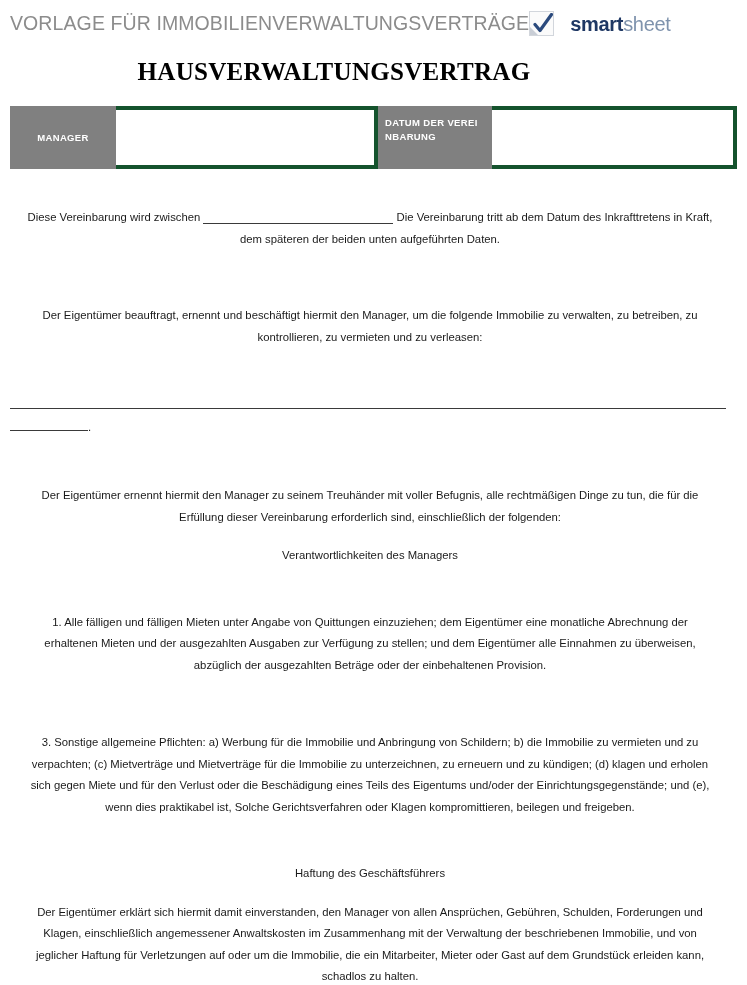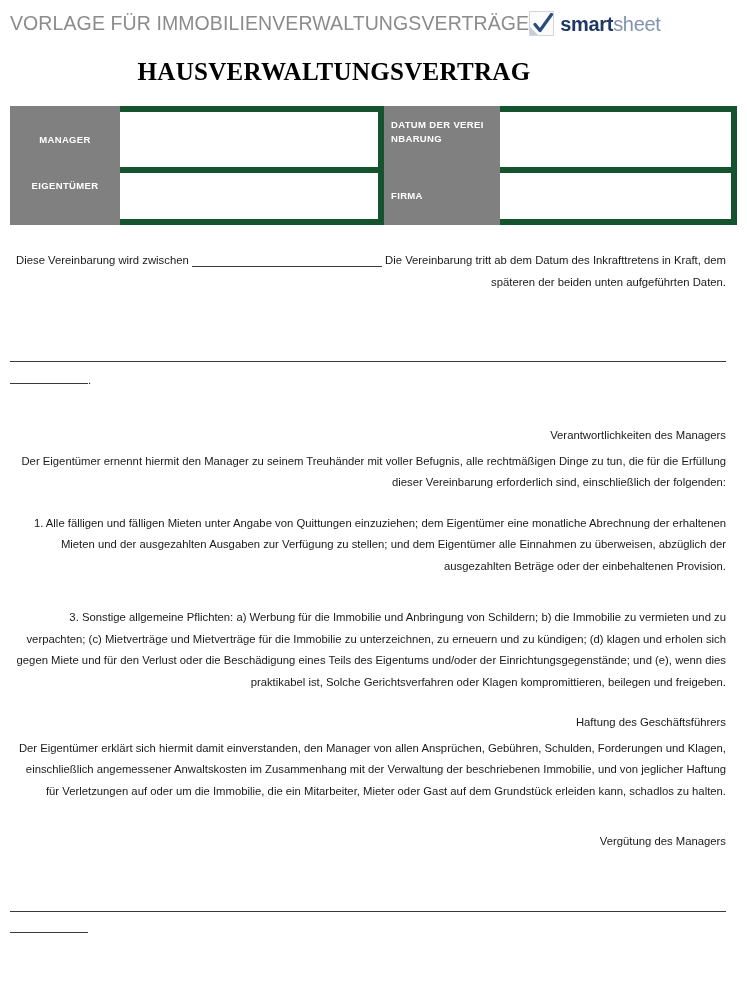--- a/index.html
+++ b/index.html
@@ -40,21 +40,21 @@
     font-size: 19.5px;
     letter-spacing: 0.1px;
     color: #8c8c8c;
     font-weight: 400;
     white-space: nowrap;
   }
 
   .brand {
     display: flex;
     align-items: center;
-    gap: 6px;
+    gap: 16px;
     padding-right: 4px;
   }
   .brand-mark {
     position: relative;
     width: 25px;
     height: 25px;
     background: #fbfbfb;
     border: 1px solid #d2d6dc;
     box-sizing: border-box;
     flex: none;
@@ -89,21 +89,21 @@
   }
 
   
   .info-table {
     width: 727px;
     margin: 20px 0 0 10px;
     border-collapse: collapse;
     table-layout: fixed;
   }
   .info-table td {
-    border: 6px solid #14532d;
+    border: 4px solid #14532d;
     padding: 0;
     vertical-align: top;
   }
   .info-table td.lbl {
     background: #808080;
     color: #ffffff;
     font-size: 9.5px;
     font-weight: 700;
     letter-spacing: 0.35px;
     padding: 6px 7px;
@@ -125,23 +125,23 @@
   .c-val2 { width: auto; }
 
   
   .body-block {
     margin: 0 0 0 10px;
     width: 720px;
   }
   p.para {
     font-size: 11.3px;
     line-height: 21.5px;
-    margin: 4px;
+    margin: 17px;
     color: #1a1a1a;
-    text-align: right;
+    text-align: center;
   }
   .gap-sm { height: 11px; }
   .gap-md { height: 21px; }
   .gap-lg { height: 30px; }
 
   .fill-inline {
     display: inline-block;
     border-bottom: 1px solid #3a3a3a;
     vertical-align: -3px;
   }
@@ -182,54 +182,49 @@
   <div class="doc-title">HAUSVERWALTUNGSVERTRAG</div>
 
   <table class="info-table">
     <tbody>
       <tr class="row-a">
         <td class="lbl mid c-lbl1">MANAGER</td>
         <td class="val c-val1"></td>
         <td class="lbl c-lbl2">DATUM DER VEREINBARUNG</td>
         <td class="val c-val2"></td>
       </tr>
-      <tr class="row-b">
-        <td class="lbl c-lbl1">EIGENTÜMER</td>
-        <td class="val c-val1"></td>
-        <td class="lbl mid c-lbl2">FIRMA</td>
-        <td class="val c-val2"></td>
-      </tr>
     </tbody>
   </table>
 
   <div class="body-block">
 
     <div class="gap-md"></div>
 
     <p class="para"><span>Diese Vereinbarung wird zwischen</span>
       <span class="fill-inline fill-w1"></span>
       <span>Die Vereinbarung tritt ab dem Datum des Inkrafttretens in Kraft, dem späteren der beiden unten aufgeführten Daten.</span></p>
 
     <div class="gap-md"></div>
 
+    <p class="para">Der Eigentümer beauftragt, ernennt und beschäftigt hiermit den Manager, um die folgende Immobilie zu verwalten, zu betreiben, zu kontrollieren, zu vermieten und zu verleasen:</p>
 
     <div class="gap-lg"></div>
 
     <div class="rule-line-row">
       <span class="rule rule-full" style="display:inline-block;"></span>
     </div>
     <div class="rule-line-row">
       <span class="rule rule-short" style="display:inline-block;"></span><span class="period-after">.</span>
     </div>
 
     <div class="gap-lg"></div>
 
+    <p class="para">Der Eigentümer ernennt hiermit den Manager zu seinem Treuhänder mit voller Befugnis, alle rechtmäßigen Dinge zu tun, die für die Erfüllung dieser Vereinbarung erforderlich sind, einschließlich der folgenden:</p>
+
     <p class="para">Verantwortlichkeiten des Managers</p>
-
-    <p class="para">Der Eigentümer ernennt hiermit den Manager zu seinem Treuhänder mit voller Befugnis, alle rechtmäßigen Dinge zu tun, die für die Erfüllung dieser Vereinbarung erforderlich sind, einschließlich der folgenden:</p>
 
     <div class="gap-sm"></div>
 
     <p class="para">1. Alle fälligen und fälligen Mieten unter Angabe von Quittungen einzuziehen; dem Eigentümer eine monatliche Abrechnung der erhaltenen Mieten und der ausgezahlten Ausgaben zur Verfügung zu stellen; und dem Eigentümer alle Einnahmen zu überweisen, abzüglich der ausgezahlten Beträge oder der einbehaltenen Provision.</p>
 
     <div class="gap-sm"></div>
 
 
     <div class="gap-sm"></div>
 

